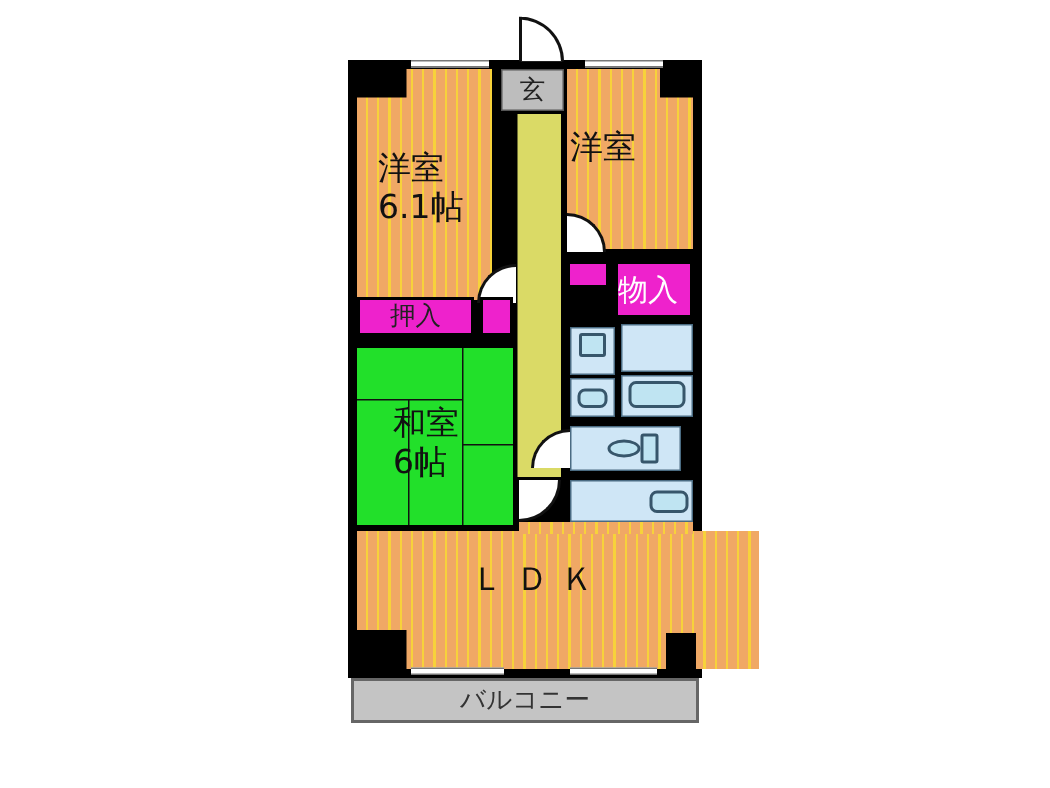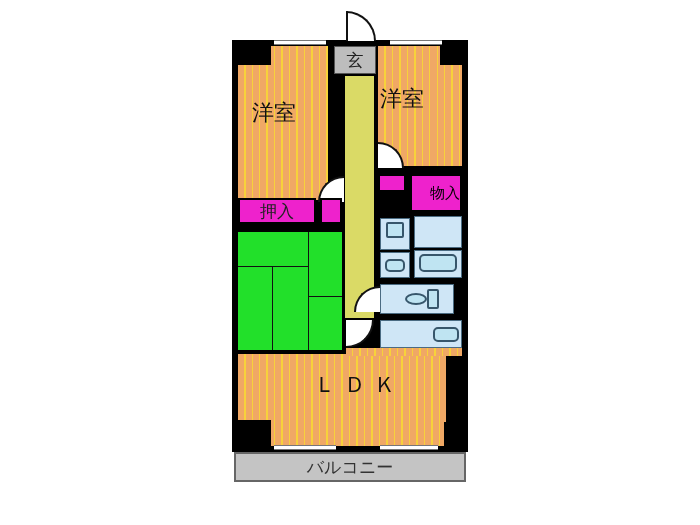--- a/index.html
+++ b/index.html
@@ -18,20 +18,21 @@
 <body>
 
 <div class="abs" style="left:232px;top:40px;width:236px;height:478px;">
 
   <div class="abs wall" style="left:0;top:0;width:236px;height:412px;"></div>
 
   <div class="abs wood" style="left:6px;top:6px;width:90px;height:154px;">
     <div class="abs wall" style="left:-1px;top:-1px;width:34px;height:20px;"></div>
     <div class="label" style="left:14px;top:54px;">
       <div>洋室</div>
+      <div>6.1帖</div>
     </div>
   </div>
   <div class="abs win" style="left:42px;top:0;width:52px;height:5px;"></div>
 
   <div class="abs" style="left:102px;top:6px;width:42px;height:28px;background:#bdbdbd;border:1px solid #555;">
     <div style="text-align:center;font-size:17px;line-height:26px;color:#222;">玄</div>
   </div>
 
   <div class="abs door-arc" style="left:114px;top:-29px;width:30px;height:30px;border-radius:0 30px 0 0;border-bottom:none;"></div>
 
@@ -43,33 +44,37 @@
       <div>洋室</div>
     </div>
   </div>
   <div class="abs win" style="left:158px;top:0;width:52px;height:5px;"></div>
 
   <div class="abs door-arc" style="left:146px;top:102px;width:26px;height:26px;border-radius:0 26px 0 0;border-left:none;border-bottom:none;"></div>
   <div class="abs door-arc" style="left:86px;top:136px;width:26px;height:26px;border-radius:26px 0 0 0;border-right:none;border-bottom:none;"></div>
 
   <div class="abs pink" style="left:146px;top:134px;width:28px;height:18px;"></div>
   <div class="abs pink" style="left:178px;top:134px;width:52px;height:38px;">
-    <div style="text-align:right;font-size:15px;line-height:34px;color:#000000;">物入</div>
+    <div style="text-align:left;font-size:20px;line-height:34px;color:#ffffff;">物入</div>
   </div>
 
   <div class="abs pink" style="left:6px;top:158px;width:78px;height:26px;">
     <div style="text-align:center;font-size:17px;line-height:22px;color:#222;">押入</div>
   </div>
   <div class="abs pink" style="left:88px;top:158px;width:22px;height:26px;"></div>
 
   <div class="abs" style="left:6px;top:192px;width:104px;height:118px;background:#22e02a;">
     <div class="abs" style="left:70px;top:0;width:1px;height:118px;background:#111;"></div>
     <div class="abs" style="left:0;top:34px;width:70px;height:1px;background:#111;"></div>
     <div class="abs" style="left:34px;top:34px;width:1px;height:84px;background:#111;"></div>
     <div class="abs" style="left:70px;top:64px;width:34px;height:1px;background:#111;"></div>
+    <div class="label" style="left:24px;top:38px;">
+      <div>和室</div>
+      <div>6帖</div>
+    </div>
   </div>
 
   <div class="abs bath" style="left:148px;top:178px;width:30px;height:32px;">
     <div class="abs bath-fix" style="left:5px;top:3px;width:18px;height:16px;border-radius:2px;"></div>
   </div>
   <div class="abs bath" style="left:148px;top:212px;width:30px;height:26px;">
     <div class="abs bath-fix" style="left:4px;top:6px;width:20px;height:13px;"></div>
   </div>
   <div class="abs bath" style="left:182px;top:176px;width:48px;height:32px;"></div>
   <div class="abs bath" style="left:182px;top:210px;width:48px;height:28px;">
@@ -77,21 +82,21 @@
   </div>
   <div class="abs bath" style="left:148px;top:244px;width:74px;height:30px;">
     <div class="abs bath-fix" style="left:24px;top:8px;width:22px;height:12px;border-radius:50%;"></div>
     <div class="abs bath-fix" style="left:46px;top:4px;width:12px;height:20px;border-radius:2px;"></div>
   </div>
   <div class="abs bath" style="left:148px;top:280px;width:82px;height:28px;">
     <div class="abs bath-fix" style="left:52px;top:6px;width:26px;height:15px;"></div>
   </div>
   <div class="abs door-arc" style="left:122px;top:246px;width:26px;height:26px;border-radius:26px 0 0 0;border-right:none;border-bottom:none;"></div>
 
-  <div class="abs wood" style="left:6px;top:314px;width:208px;height:92px;font-family:Liberation Mono, monospace;">
+  <div class="abs wood" style="left:6px;top:314px;width:268px;height:92px;">
     <div class="abs wood" style="left:108px;top:-6px;width:116px;height:8px;"></div>
     <div class="abs wall" style="left:-1px;top:66px;width:34px;height:28px;"></div>
     <div class="abs wall" style="left:206px;top:68px;width:20px;height:26px;"></div>
     <div class="label" style="left:76px;top:20px;text-align:center;">
       <div style="letter-spacing:8px;">ＬＤＫ</div>
     </div>
   </div>
   <div class="abs door-arc" style="left:114px;top:280px;width:28px;height:28px;border-radius:0 0 28px 0;border-left:none;border-top:none;"></div>
 
   <div class="abs win" style="left:42px;top:405px;width:62px;height:5px;"></div>

